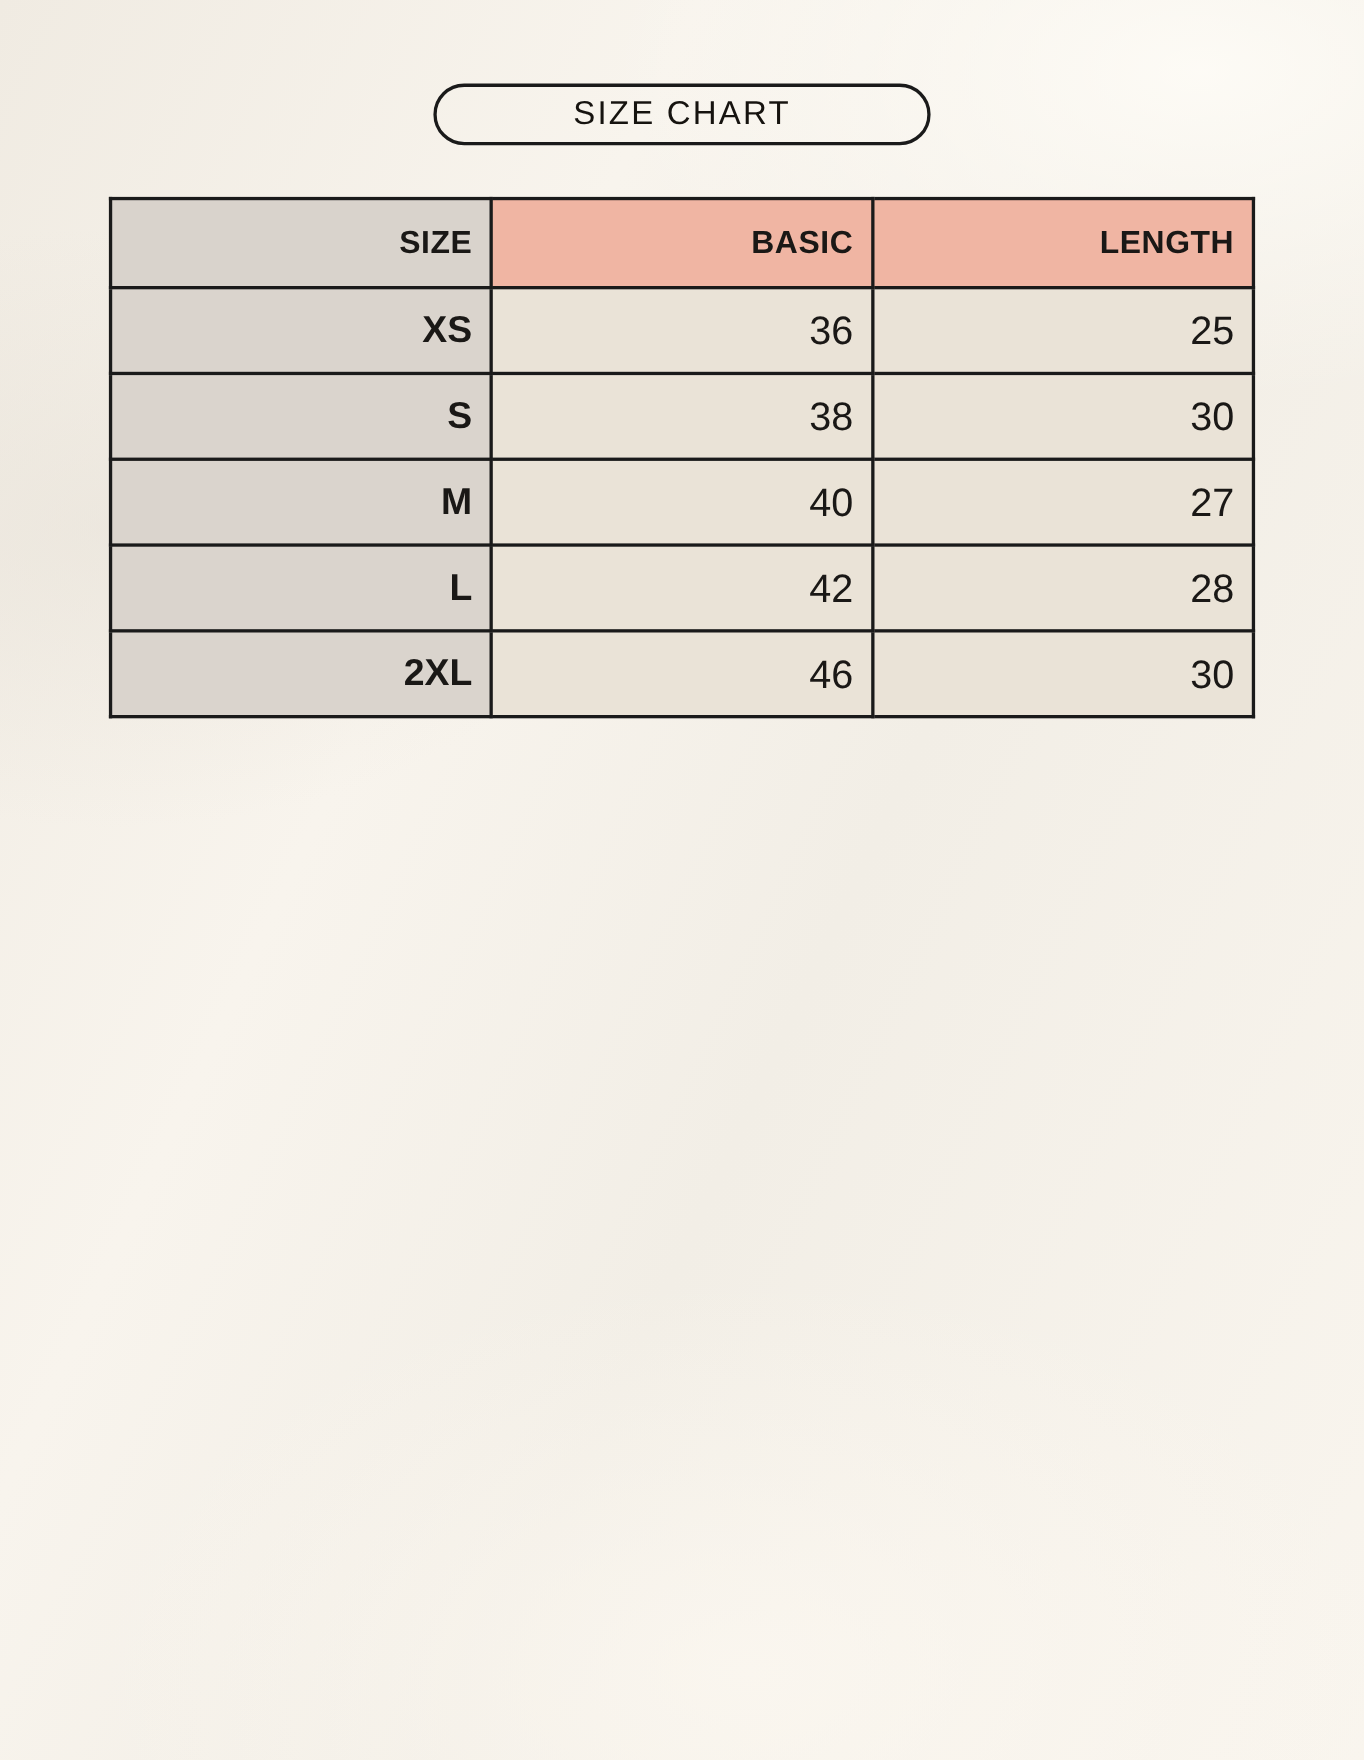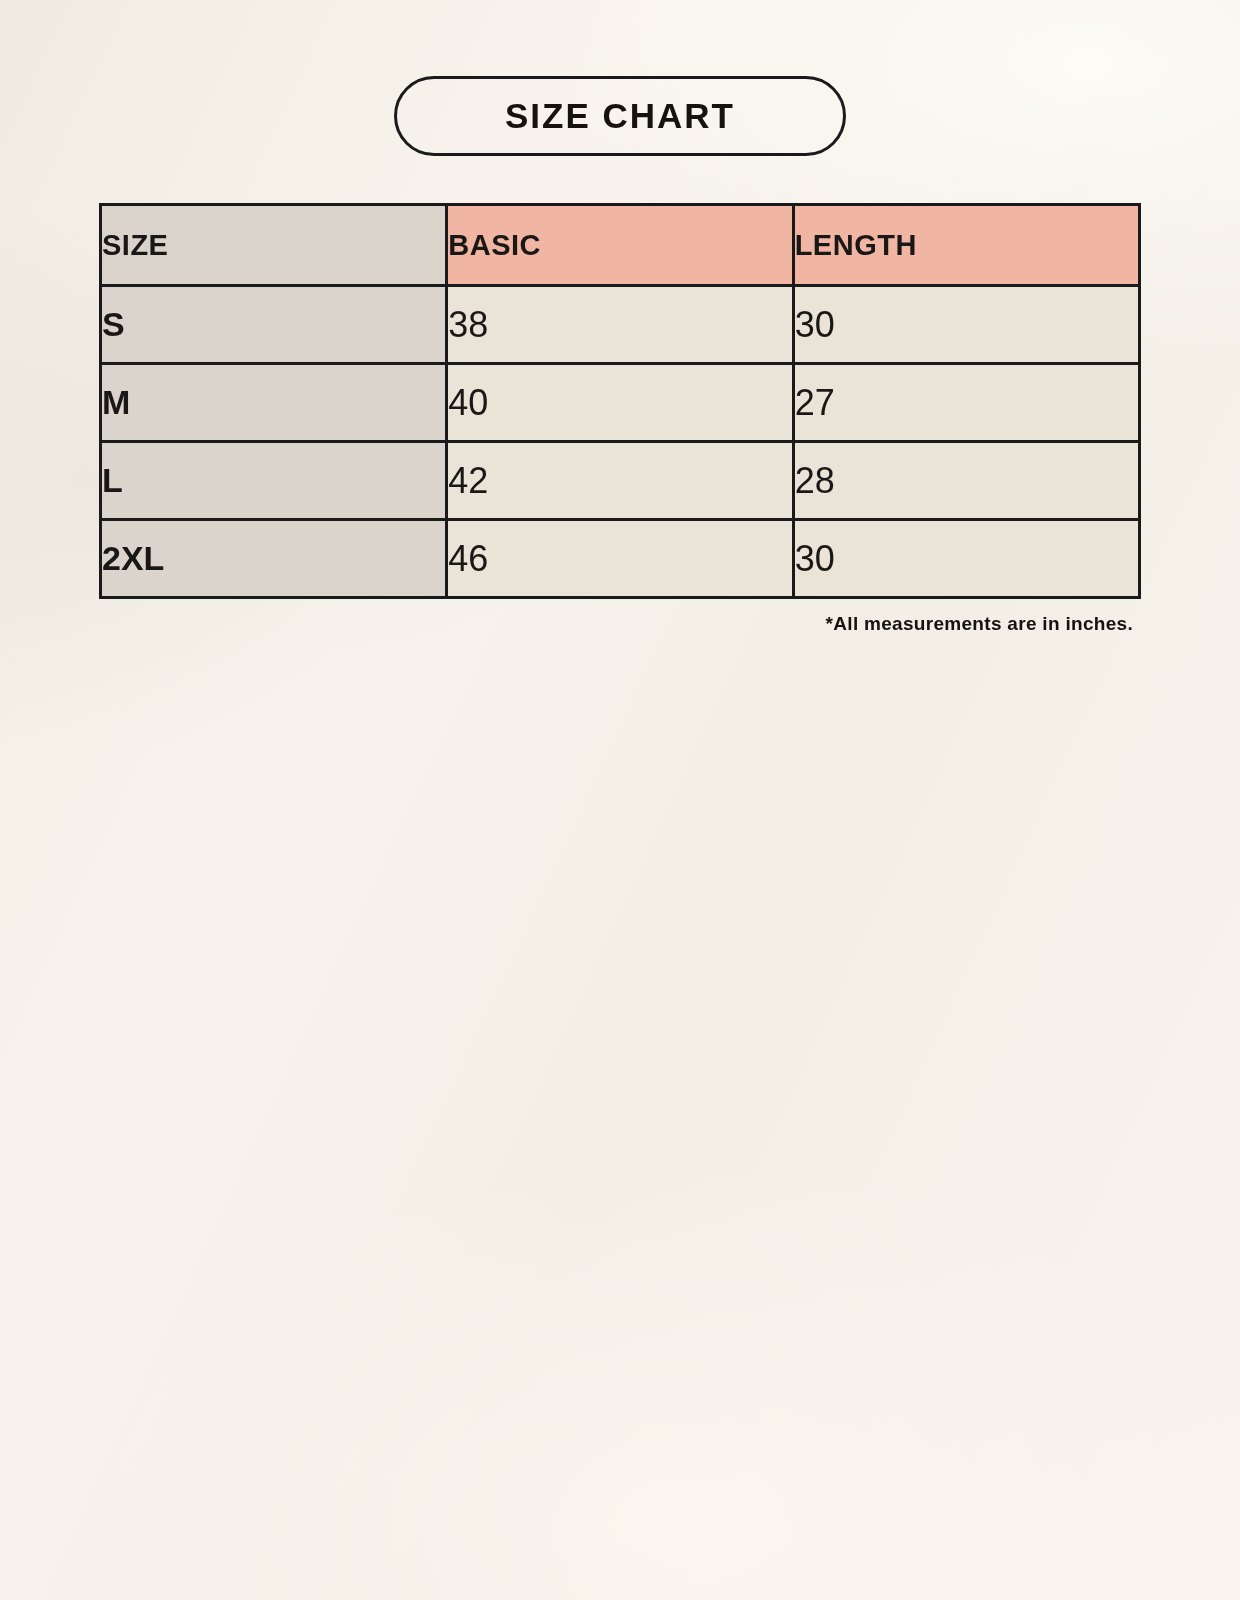--- a/index.html
+++ b/index.html
@@ -40,45 +40,45 @@
     letter-spacing: -1px;
     color: #16130f;
   }
   .pill-wrap {
     margin-top: 76px;
     display: flex;
     justify-content: center;
   }
   .pill {
     width: 452px;
-    height: 80px;
+    height: 56px;
     border: 3px solid #1a1a1a;
     border-radius: 40px;
     background: transparent;
     display: flex;
     align-items: center;
     justify-content: center;
     font-family: "Liberation Sans", sans-serif;
-    font-size: 35px;
-    font-weight: 700;
+    font-size: 30px;
+    font-weight: 400;
     letter-spacing: 2px;
     color: #16130f;
     cursor: pointer;
   }
   .size-table {
     margin-top: 47px;
     width: 1042px;
     border-collapse: collapse;
     table-layout: fixed;
   }
   .size-table td, .size-table th {
     border: 3px solid var(--table-border);
-    text-align: left;
+    text-align: right;
     vertical-align: middle;
-    padding: 0;
+    padding: 16px;
   }
   .size-table col { width: 33.333%; }
   .size-table thead th { height: 81px; font-size: 29px; font-weight: 700; letter-spacing: 0.5px; }
   .size-table tbody td { height: 78px; }
   th.col-size { background: var(--header-size-bg); }
   th.col-measure { background: var(--header-measure-bg); }
   td.cell-label { background: var(--row-label-bg); font-size: 34px; font-weight: 700; }
   td.cell-value { background: var(--row-value-bg); font-size: 36px; font-weight: 400; }
   .footnote {
     width: 1042px;
@@ -109,20 +109,25 @@
       </colgroup>
     <thead>
       <tr>
         <th class="col-size">SIZE</th>
         <th class="col-measure">BASIC</th>
         <th class="col-measure">LENGTH</th>
       </tr>
     </thead>
     <tbody>
       <tr>
+        <td class="cell-label">XS</td>
+        <td class="cell-value">36</td>
+        <td class="cell-value">25</td>
+      </tr>
+      <tr>
         <td class="cell-label">S</td>
         <td class="cell-value">38</td>
         <td class="cell-value">30</td>
       </tr>
       <tr>
         <td class="cell-label">M</td>
         <td class="cell-value">40</td>
         <td class="cell-value">27</td>
       </tr>
       <tr>
@@ -131,15 +136,14 @@
         <td class="cell-value">28</td>
       </tr>
       <tr>
         <td class="cell-label">2XL</td>
         <td class="cell-value">46</td>
         <td class="cell-value">30</td>
       </tr>
     </tbody>
   </table>
 
-  <div class="footnote">*All measurements are in inches.</div>
 
 </div>
 
 </body></html>

